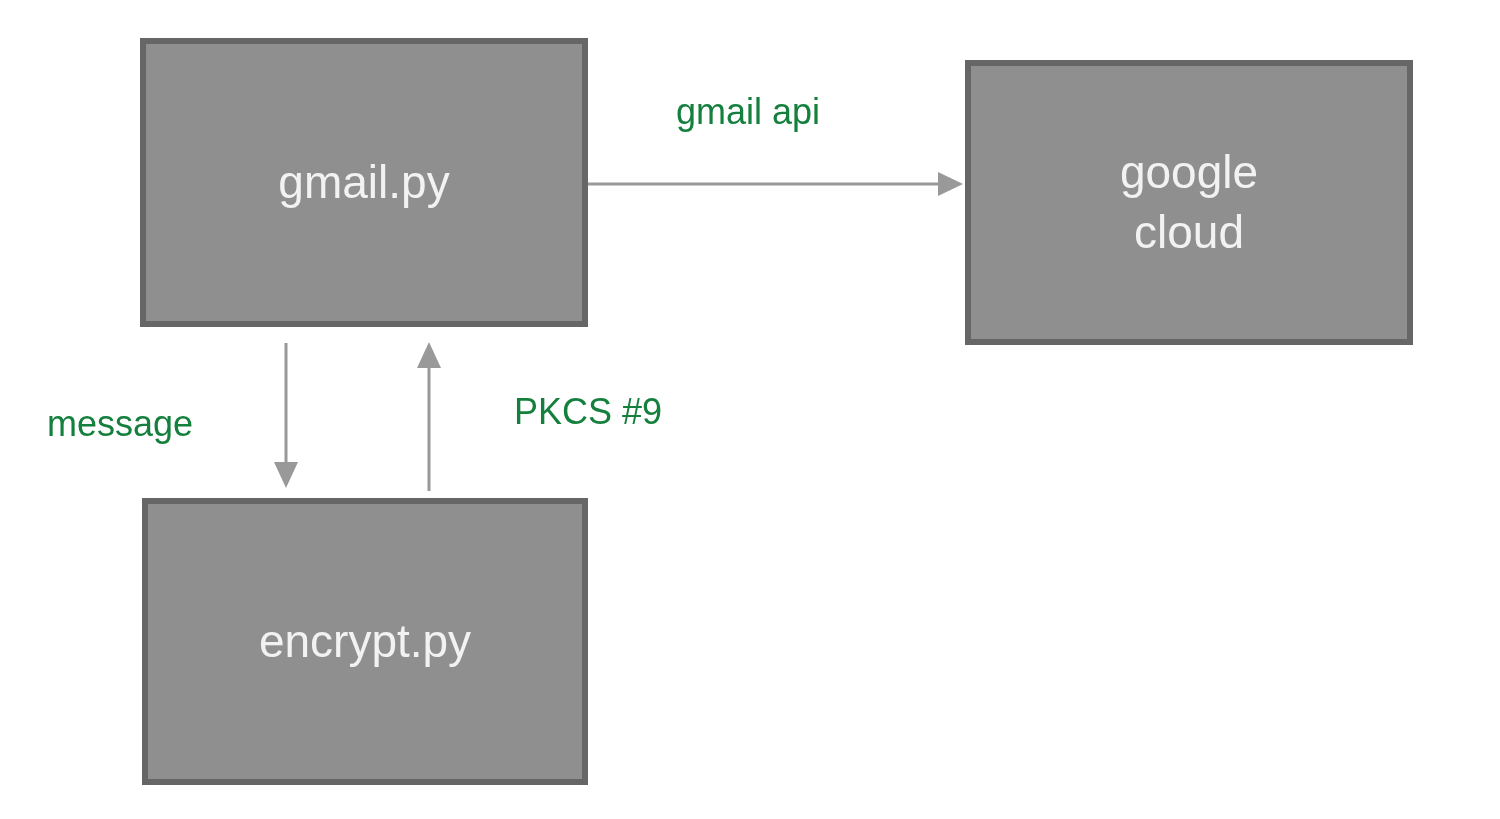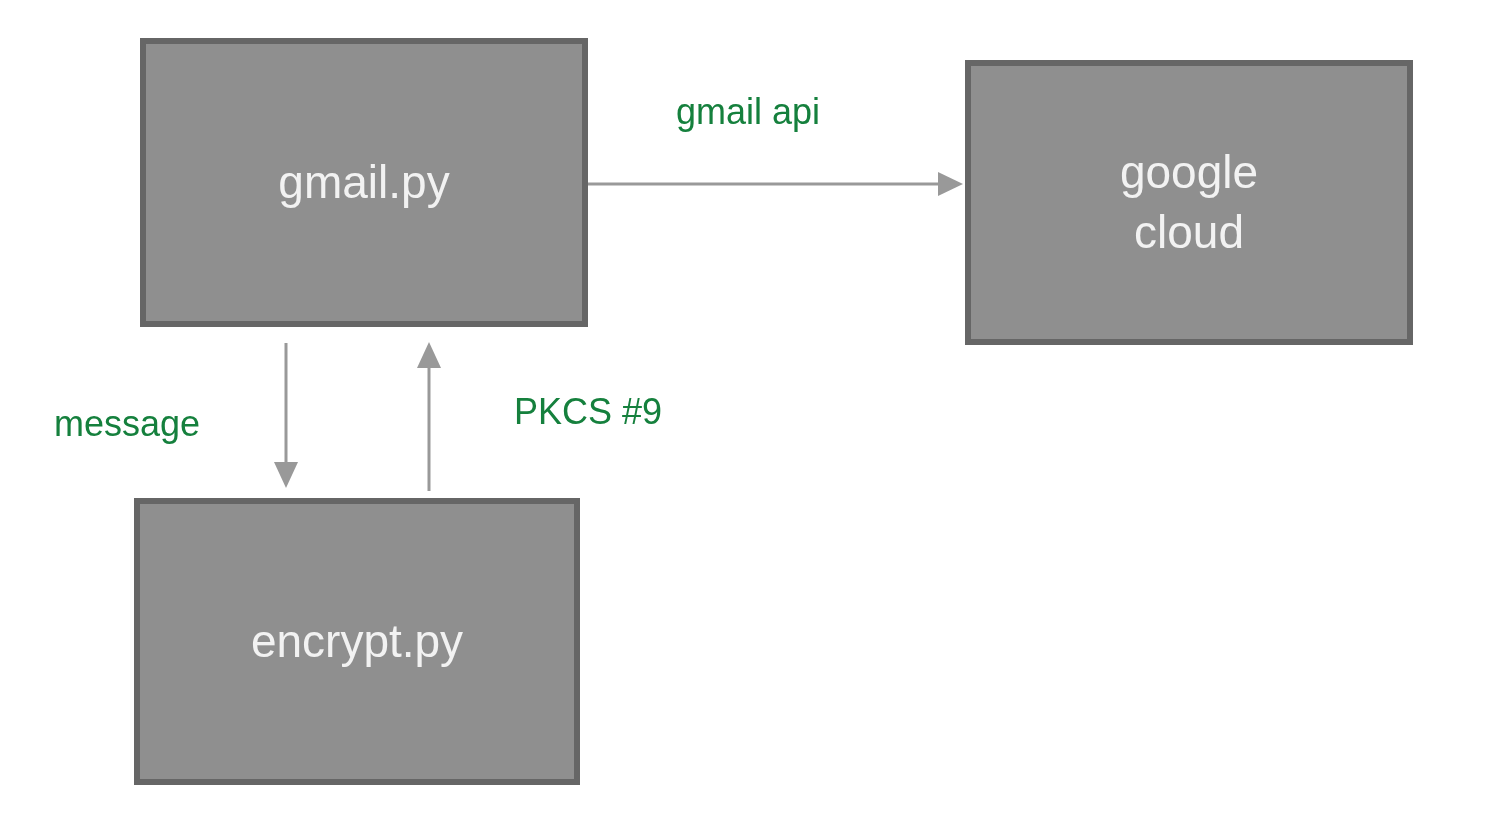--- a/index.html
+++ b/index.html
@@ -28,30 +28,30 @@
   }
   .node-label {
     color: #f2f2f2;
     font-size: 46px;
     line-height: 1.3;
     text-align: center;
     white-space: pre-line;
   }
   .node-send    { left: 140px; top: 38px;  width: 448px; height: 289px; }
   .node-google  { left: 965px; top: 40px;  width: 448px; height: 285px; margin-top: 20px; }
-  .node-encrypt { left: 134px; top: 498px; width: 446px; height: 287px; justify-content: center; }
+  .node-encrypt { left: 142px; top: 498px; width: 446px; height: 287px; justify-content: center; }
   .edge-label {
     position: absolute;
     transform: translate(-50%, -50%);
     color: #15803d;
     font-size: 36px;
     white-space: nowrap;
   }
   .label-gmail   { left: 748px; top: 112px; }
-  .label-message { left: 127px; top: 424px; }
+  .label-message { left: 120px; top: 424px; }
   .label-pkcs7   { left: 588px; top: 412px; }
 </style>
 </head>
 <body>
 
 <div class="canvas">
 
   <svg class="connector-layer" viewBox="0 0 1500 819" xmlns="http://www.w3.org/2000/svg">
     <g>
       <line x1="588" y1="184" x2="940" y2="184" stroke-width="3" stroke="#999999"></line>

